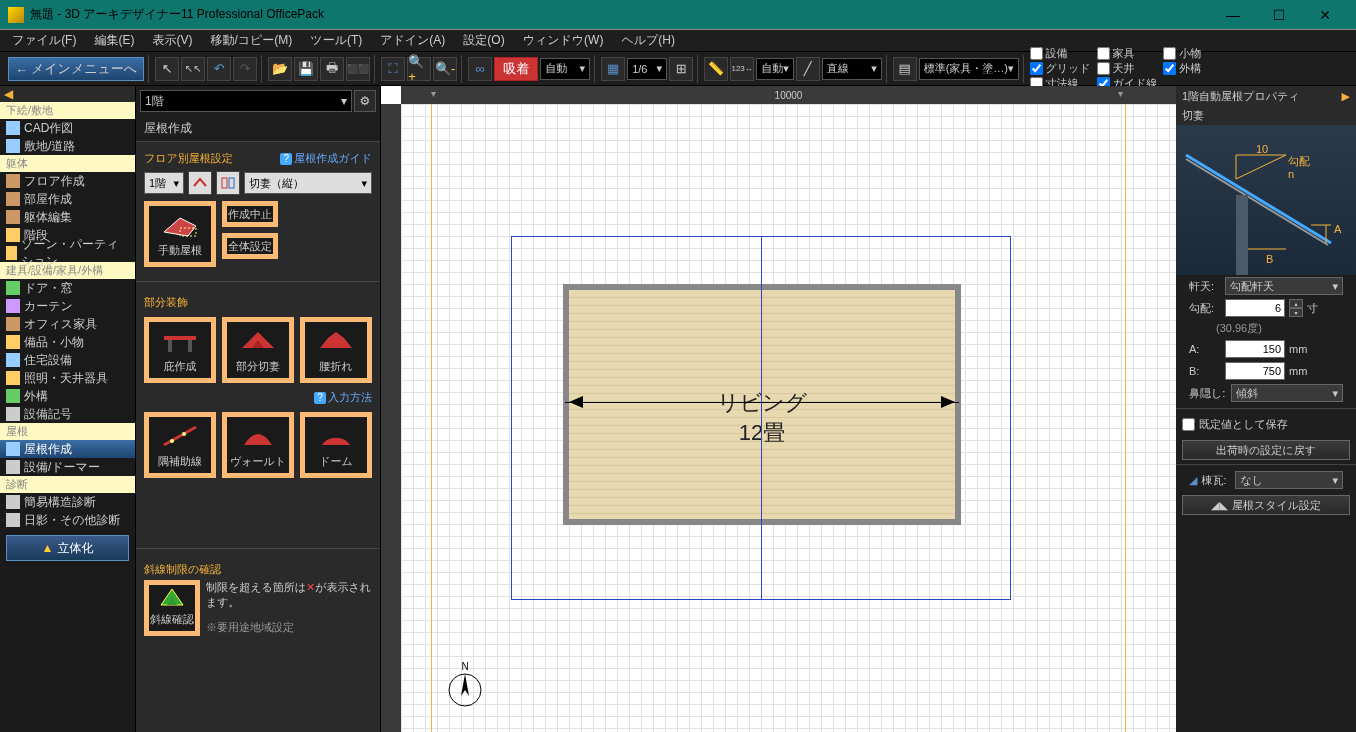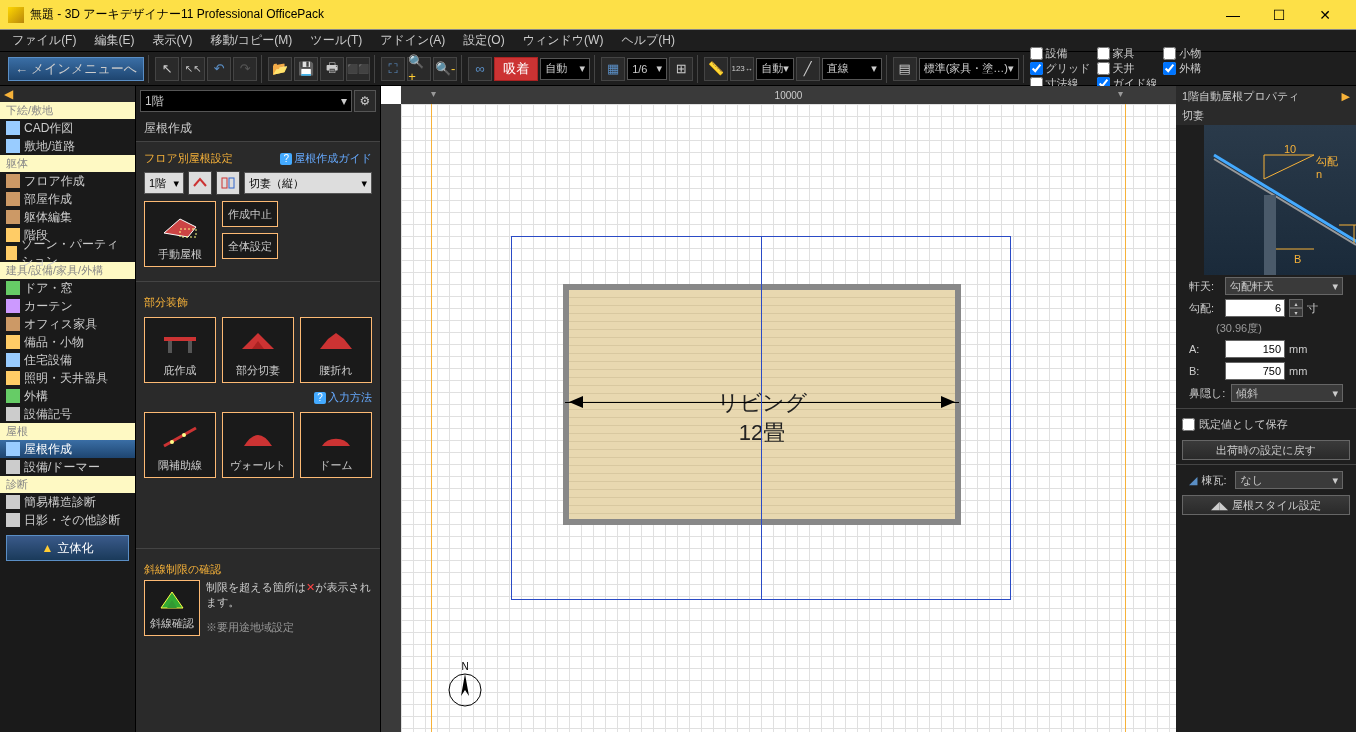--- a/index.html
+++ b/index.html
@@ -1,18 +1,18 @@
 <!DOCTYPE html>
 <html><head>
 <meta charset="utf-8">
 <style>
 * { margin: 0; padding: 0; box-sizing: border-box; font-family: 'Meiryo UI', 'MS UI Gothic', sans-serif; }
 body { background: #1a1a1a; width: 1356px; height: 732px; overflow: hidden; font-size: 12px; color: #ccc; }
 
-.titlebar { height: 30px; background: #fde047; display: flex; align-items: center; padding: 0 8px; color: #000; border-bottom: 1px solid #888; }
+.titlebar { height: 30px; background: #0f766e; display: flex; align-items: center; padding: 0 8px; color: #000; border-bottom: 1px solid #888; }
 .titlebar .app-icon { width: 16px; height: 16px; background: linear-gradient(135deg,#ffd700,#b8860b); margin-right: 6px; }
 .titlebar .title { flex: 1; font-size: 12px; }
 .titlebar .win-btn { width: 46px; height: 30px; display: flex; align-items: center; justify-content: center; color: #000; font-size: 14px; }
 
 .menubar { height: 22px; background: #1e1e1e; display: flex; align-items: center; padding: 0 4px; gap: 2px; border-bottom:1px solid #000; }
 .menubar .menu-item { padding: 2px 8px; color: #ccc; font-size: 12px; cursor: pointer; }
 
 .toolbar { height: 34px; background: #1e1e1e; display: flex; align-items: center; padding: 0 4px; gap: 2px; border-bottom:1px solid #000; }
 .tool-group { display: flex; align-items: center; gap: 2px; padding: 0 4px; border-right: 1px solid #444; height: 28px; }
 .tool-group:last-child { border-right: none; }
@@ -38,21 +38,21 @@
 .tp-floor-row { display:flex; gap:2px; padding:4px; background:#1e1e1e; }
 .tp-floor-select { flex:1; background:#000; border:1px solid #555; color:#ccc; height:22px; padding:0 4px; font-size:12px; display:flex; align-items:center; justify-content:space-between; }
 .tp-gear { width:22px; height:22px; background:#2a2a2a; border:1px solid #555; display:flex; align-items:center; justify-content:center; cursor:pointer; }
 .tp-title { background:#1e1e1e; color:#ccc; padding:4px 8px; font-size:12px; border-bottom:1px solid #444; }
 .tp-sec { padding:6px 8px; }
 .tp-sec-head { display:flex; justify-content:space-between; color:#f7b239; font-size:11px; padding:3px 0; }
 .tp-sec-head .help { color:#6af; font-size:11px; cursor:pointer; }
 .tp-sec-head .help::before { content:"?"; display:inline-block; width:12px; height:12px; background:#4af; color:#fff; text-align:center; line-height:12px; border-radius:2px; margin-right:2px; font-size:10px;}
 .tp-row { display:flex; gap:4px; align-items:center; padding:2px 0; }
 .ribbon { display:flex; gap:6px; flex-wrap:wrap; padding:4px 0; }
-.rib-btn { width:72px; height:66px; background:#1a1a1a; border:1px solid #fdba74; display:flex; flex-direction:column; align-items:center; justify-content:flex-end; padding:4px; cursor:pointer; gap:3px;}
+.rib-btn { width:72px; height:66px; background:#1a1a1a; border:5px solid #fdba74; display:flex; flex-direction:column; align-items:center; justify-content:flex-end; padding:4px; cursor:pointer; gap:3px;}
 .rib-btn.small { width:56px; height:26px; flex-direction:row; justify-content:center;}
 .rib-btn .rib-icon { width:50px; height:36px; display:flex; align-items:center; justify-content:center; }
 .rib-btn .rib-label { font-size:11px; color:#ccc; white-space:nowrap; }
 .tp-hr { border-top:1px solid #444; margin:4px 0; }
 
 .canvas-area { flex:1; background:#fff; position:relative; overflow:hidden; }
 .ruler-h { position:absolute; top:0; left:20px; right:0; height:18px; background:#3a3a3a; color:#ccc; font-size:10px; display:flex; align-items:center; justify-content:center; }
 .ruler-v { position:absolute; top:18px; left:0; width:20px; bottom:0; background:#3a3a3a; }
 .ruler-mark { position:absolute; top:2px; color:#999; width:8px; height:12px; }
 .canvas { position:absolute; top:18px; left:20px; right:0; bottom:0; background:#fff; }
@@ -69,21 +69,21 @@
 .arrow-line::before, .arrow-line::after { content:""; position:absolute; width:0; height:0; border:6px solid transparent; top:-6px; }
 .arrow-line::before { left:-2px; border-right:14px solid #000; }
 .arrow-line::after { right:-2px; border-left:14px solid #000; }
 .v-divide { position:absolute; top:0; bottom:0; width:1px; background:#2a4ac5; }
 .compass { position:absolute; width:48px; height:48px; }
 
 .prop-panel { width:180px; background:#1e1e1e; color:#ccc; font-size:11px; }
 .pp-title { height:20px; background:#2a2a2a; display:flex; align-items:center; padding:0 6px; justify-content:space-between; }
 .pp-title .tri { color:#f7b239; }
 .pp-head { background:#2a2a2a; padding:2px 6px; font-size:11px; }
-.pp-diagram { height:150px; background:linear-gradient(#2a3a4a,#1a2a3a); position:relative;margin-left:28px; }
+.pp-diagram { height:150px; background:linear-gradient(#2a3a4a,#1a2a3a); position:relative; }
 .pp-row { display:flex; align-items:center; gap:4px; padding:2px 13px; }
 .pp-label { width:32px; }
 .pp-select { flex:1; background:#3a3a3a; border:1px solid #666; height:18px; color:#ccc; padding:0 4px; font-size:11px; display:flex; align-items:center; justify-content:space-between;}
 .pp-input { width:60px; background:#fff; color:#000; border:1px solid #666; height:18px; text-align:right; padding:0 3px; font-size:11px; }
 .pp-unit { width:20px; }
 .pp-spin { width:14px; height:18px; display:flex; flex-direction:column; }
 .pp-spin div { flex:1; background:#3a3a3a; border:1px solid #666; font-size:6px; display:flex; align-items:center; justify-content:center; cursor:pointer;}
 .pp-btn { margin:4px 6px; height:20px; background:linear-gradient(#3a3a3a,#2a2a2a); border:1px solid #666; display:flex; align-items:center; justify-content:center; cursor:pointer; font-size:11px; }
 .pp-chk { display:flex; align-items:center; gap:4px; padding:4px 6px; }
 </style>

